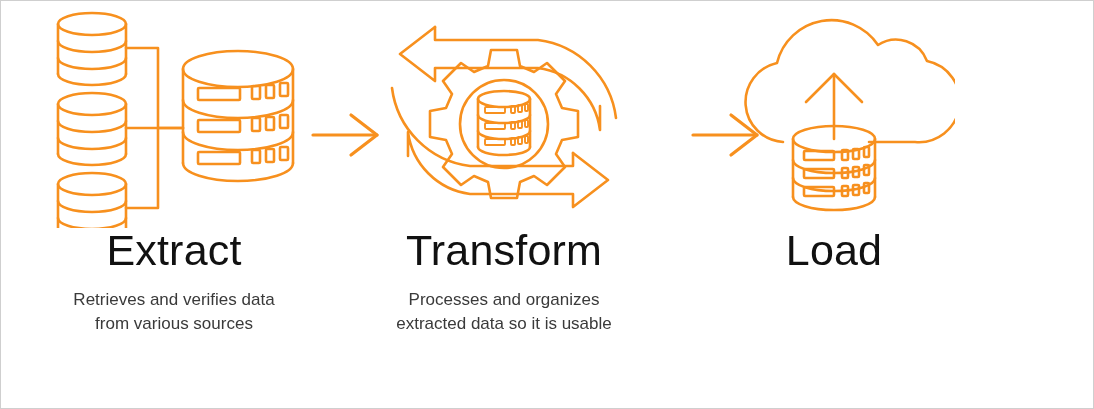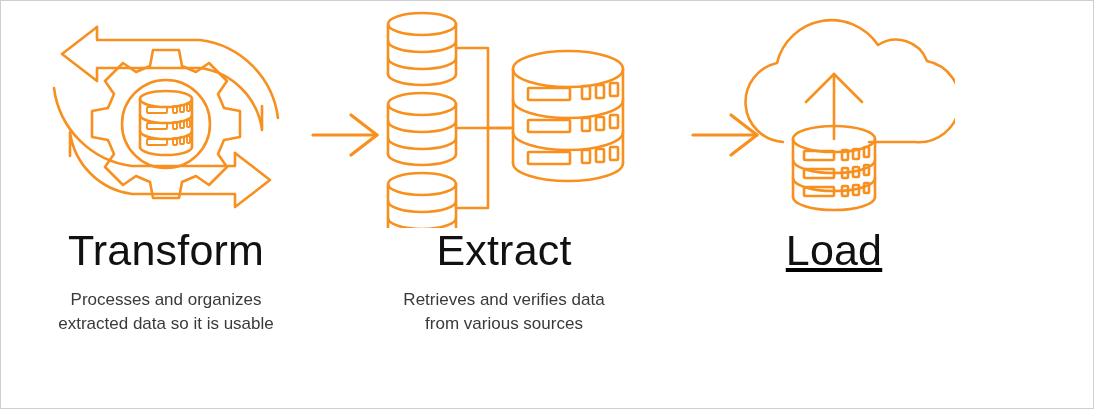--- a/index.html
+++ b/index.html
@@ -24,21 +24,21 @@
   }
   .stage{
     position:relative;
     flex:0 0 auto;
     display:flex;
     flex-direction:column;
     align-items:center;
   }
   .stage-extract{width:330px;margin-left:8px;}
   .stage-transform{width:330px;}
-  .stage-load{width:330px;text-decoration:underline;}
+  .stage-load{width:330px;}
   .icon-slot{
     height:232px;
     width:100%;
     display:flex;
     align-items:center;
     justify-content:center;
   }
   .stage-title{
     font-size:43px;
     font-weight:300;
@@ -63,20 +63,79 @@
   }
   .conn-1{left:306px;}
   .conn-2{left:686px;}
 </style>
 </head>
 <body>
 
 <div id="canvas">
 
   <div class="stages">
+
+    <div class="stage stage-extract">
+      <div class="icon-slot">
+        <svg width="268" height="222" viewBox="0 0 268 222">
+          <g fill="none" stroke="#F7901E" stroke-width="2.6" stroke-linecap="round" stroke-linejoin="round">
+
+            <path d="M86 42 H118 V122 H143" stroke-width="2.6"></path>
+            <path d="M86 122 H143"></path>
+            <path d="M86 202 H118 V122"></path>
+
+            <ellipse cx="52" cy="18" rx="34" ry="11"></ellipse>
+            <path d="M18 18 V68"></path>
+            <path d="M86 18 V68"></path>
+            <path d="M18 68 a34 11 0 0 0 68 0"></path>
+            <path d="M18 35 a34 11 0 0 0 68 0"></path>
+            <path d="M18 52 a34 11 0 0 0 68 0"></path>
+
+            <ellipse cx="52" cy="98" rx="34" ry="11"></ellipse>
+            <path d="M18 98 V148"></path>
+            <path d="M86 98 V148"></path>
+            <path d="M18 148 a34 11 0 0 0 68 0"></path>
+            <path d="M18 115 a34 11 0 0 0 68 0"></path>
+            <path d="M18 132 a34 11 0 0 0 68 0"></path>
+
+            <ellipse cx="52" cy="178" rx="34" ry="11"></ellipse>
+            <path d="M18 178 V228"></path>
+            <path d="M86 178 V228"></path>
+            <path d="M18 228 a34 11 0 0 0 68 0"></path>
+            <path d="M18 195 a34 11 0 0 0 68 0"></path>
+            <path d="M18 212 a34 11 0 0 0 68 0"></path>
+
+            <ellipse cx="198" cy="63" rx="55" ry="18"></ellipse>
+            <path d="M143 63 V157"></path>
+            <path d="M253 63 V157"></path>
+            <path d="M143 157 a55 18 0 0 0 110 0"></path>
+            <path d="M143 94 a55 18 0 0 0 110 0"></path>
+            <path d="M143 126 a55 18 0 0 0 110 0"></path>
+
+            <rect x="158" y="82" width="42" height="12" rx="1"></rect>
+            <rect x="212" y="80" width="8" height="13" rx="1"></rect>
+            <rect x="226" y="79" width="8" height="13" rx="1"></rect>
+            <rect x="240" y="77" width="8" height="13" rx="1"></rect>
+
+            <rect x="158" y="114" width="42" height="12" rx="1"></rect>
+            <rect x="212" y="112" width="8" height="13" rx="1"></rect>
+            <rect x="226" y="111" width="8" height="13" rx="1"></rect>
+            <rect x="240" y="109" width="8" height="13" rx="1"></rect>
+
+            <rect x="158" y="146" width="42" height="12" rx="1"></rect>
+            <rect x="212" y="144" width="8" height="13" rx="1"></rect>
+            <rect x="226" y="143" width="8" height="13" rx="1"></rect>
+            <rect x="240" y="141" width="8" height="13" rx="1"></rect>
+          </g>
+        </svg>
+      </div>
+      <div class="stage-title">Extract</div>
+      <div class="stage-desc">Retrieves and verifies data
+from various sources</div>
+    </div>
 
     <div class="stage stage-transform">
       <div class="icon-slot">
         <svg width="232" height="218" viewBox="0 0 232 218">
           <g fill="none" stroke="#F7901E" stroke-width="2.6" stroke-linecap="round" stroke-linejoin="round">
 
             <path d="M47 19 L12 46 L47 73 V60 H150 a72 72 0 0 1 62 62 V98"></path>
             <path d="M47 19 V32 H150 a90 90 0 0 1 78 78"></path>
 
             <path d="M185 145 L220 172 L185 199 V186 H82 a72 72 0 0 1 -62 -62 V148"></path>
@@ -110,79 +169,20 @@
               <rect x="137" y="128" width="3" height="7" rx="1"></rect>
             </g>
           </g>
         </svg>
       </div>
       <div class="stage-title">Transform</div>
       <div class="stage-desc">Processes and organizes
 extracted data so it is usable</div>
     </div>
 
-    <div class="stage stage-extract">
-      <div class="icon-slot">
-        <svg width="268" height="222" viewBox="0 0 268 222">
-          <g fill="none" stroke="#F7901E" stroke-width="2.6" stroke-linecap="round" stroke-linejoin="round">
-
-            <path d="M86 42 H118 V122 H143" stroke-width="2.6"></path>
-            <path d="M86 122 H143"></path>
-            <path d="M86 202 H118 V122"></path>
-
-            <ellipse cx="52" cy="18" rx="34" ry="11"></ellipse>
-            <path d="M18 18 V68"></path>
-            <path d="M86 18 V68"></path>
-            <path d="M18 68 a34 11 0 0 0 68 0"></path>
-            <path d="M18 35 a34 11 0 0 0 68 0"></path>
-            <path d="M18 52 a34 11 0 0 0 68 0"></path>
-
-            <ellipse cx="52" cy="98" rx="34" ry="11"></ellipse>
-            <path d="M18 98 V148"></path>
-            <path d="M86 98 V148"></path>
-            <path d="M18 148 a34 11 0 0 0 68 0"></path>
-            <path d="M18 115 a34 11 0 0 0 68 0"></path>
-            <path d="M18 132 a34 11 0 0 0 68 0"></path>
-
-            <ellipse cx="52" cy="178" rx="34" ry="11"></ellipse>
-            <path d="M18 178 V228"></path>
-            <path d="M86 178 V228"></path>
-            <path d="M18 228 a34 11 0 0 0 68 0"></path>
-            <path d="M18 195 a34 11 0 0 0 68 0"></path>
-            <path d="M18 212 a34 11 0 0 0 68 0"></path>
-
-            <ellipse cx="198" cy="63" rx="55" ry="18"></ellipse>
-            <path d="M143 63 V157"></path>
-            <path d="M253 63 V157"></path>
-            <path d="M143 157 a55 18 0 0 0 110 0"></path>
-            <path d="M143 94 a55 18 0 0 0 110 0"></path>
-            <path d="M143 126 a55 18 0 0 0 110 0"></path>
-
-            <rect x="158" y="82" width="42" height="12" rx="1"></rect>
-            <rect x="212" y="80" width="8" height="13" rx="1"></rect>
-            <rect x="226" y="79" width="8" height="13" rx="1"></rect>
-            <rect x="240" y="77" width="8" height="13" rx="1"></rect>
-
-            <rect x="158" y="114" width="42" height="12" rx="1"></rect>
-            <rect x="212" y="112" width="8" height="13" rx="1"></rect>
-            <rect x="226" y="111" width="8" height="13" rx="1"></rect>
-            <rect x="240" y="109" width="8" height="13" rx="1"></rect>
-
-            <rect x="158" y="146" width="42" height="12" rx="1"></rect>
-            <rect x="212" y="144" width="8" height="13" rx="1"></rect>
-            <rect x="226" y="143" width="8" height="13" rx="1"></rect>
-            <rect x="240" y="141" width="8" height="13" rx="1"></rect>
-          </g>
-        </svg>
-      </div>
-      <div class="stage-title">Extract</div>
-      <div class="stage-desc">Retrieves and verifies data
-from various sources</div>
-    </div>
-
     <div class="stage stage-load">
       <div class="icon-slot">
         <svg width="242" height="212" viewBox="0 0 242 212">
           <g fill="none" stroke="#F7901E" stroke-width="2.6" stroke-linecap="round" stroke-linejoin="round">
 
             <path d="M70 131
                      a40 40 0 0 1 -6 -79
                      a56 56 0 0 1 101 -18
                      a33 33 0 0 1 49 16
                      a41 41 0 0 1 -12 81

